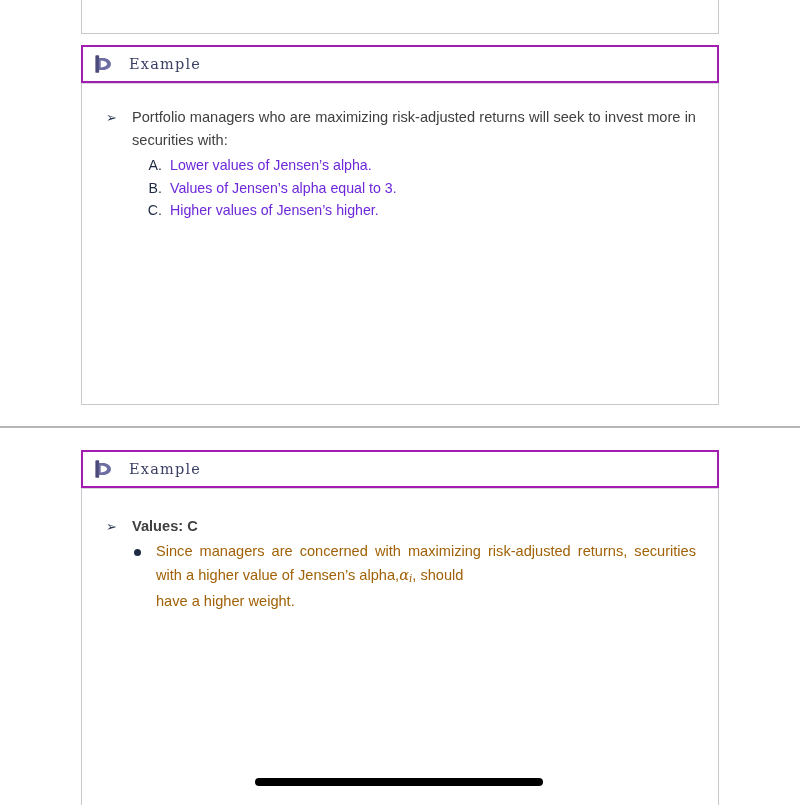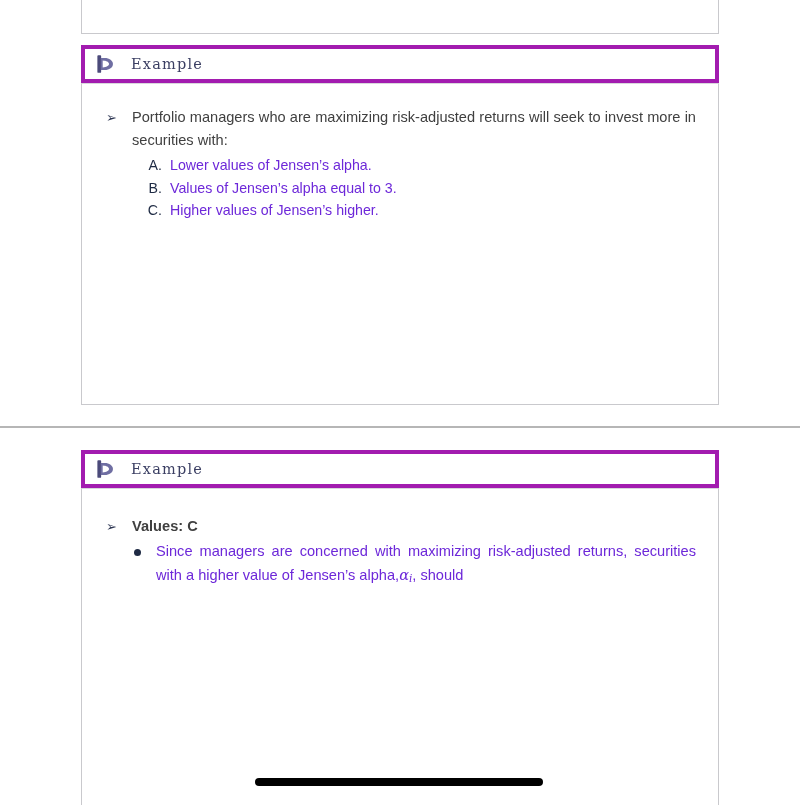--- a/index.html
+++ b/index.html
@@ -36,21 +36,21 @@
   .slide {
     position: absolute;
     left: 81px;
     width: 638px;
     box-sizing: border-box;
   }
 
   .slide-header {
     box-sizing: border-box;
     height: 38px;
-    border: 4px solid #a21caf;
+    border: 2px solid #a21caf;
     background: #ffffff;
     display: flex;
     align-items: center;
     padding-left: 10px;
   }
 
   .slide-body {
     box-sizing: border-box;
     border: 1px solid #c9c9cd;
     border-top: 1px solid #d8d8dc;
@@ -153,21 +153,21 @@
     display: block;
     width: 7px;
     height: 7px;
     border-radius: 50%;
     background: #1f2b44;
   }
   .sub-text {
     flex: 1 1 auto;
     font-size: 14.6px;
     line-height: 23px;
-    color: #6d28d9;
+    color: #a16207;
     text-align: justify;
     text-justify: inter-word;
   }
   .sub-text > .lastline { display: block; text-align: left; }
 
   .alpha-sym {
     font-family: "DejaVu Serif", "Liberation Serif", serif;
     font-style: italic;
   }
   .alpha-sub {
@@ -251,20 +251,20 @@
 
       <div class="lvl1">
         <span class="lvl1-marker">➢</span>
         <span class="lvl1-text nojustify bold">Values: C</span>
       </div>
 
       <div class="sub-row" style="margin-left:26px;">
         <span class="sub-bullet">
           <span class="sub-dot"></span>
         </span>
-        <span class="sub-text"><span>Since managers are concerned with maximizing risk-adjusted returns, securities with a higher value of Jensen’s alpha,</span><span class="alpha-sym">α</span><span class="alpha-sub">i</span><span>, should</span></span>
+        <span class="sub-text"><span>Since managers are concerned with maximizing risk-adjusted returns, securities with a higher value of Jensen’s alpha,</span><span class="alpha-sym">α</span><span class="alpha-sub">i</span><span>, should</span><span class="lastline">have a higher weight.</span></span>
       </div>
 
     </div>
   </div>
 </div>
 
 <div class="home-bar"></div>
 
 </body></html>

